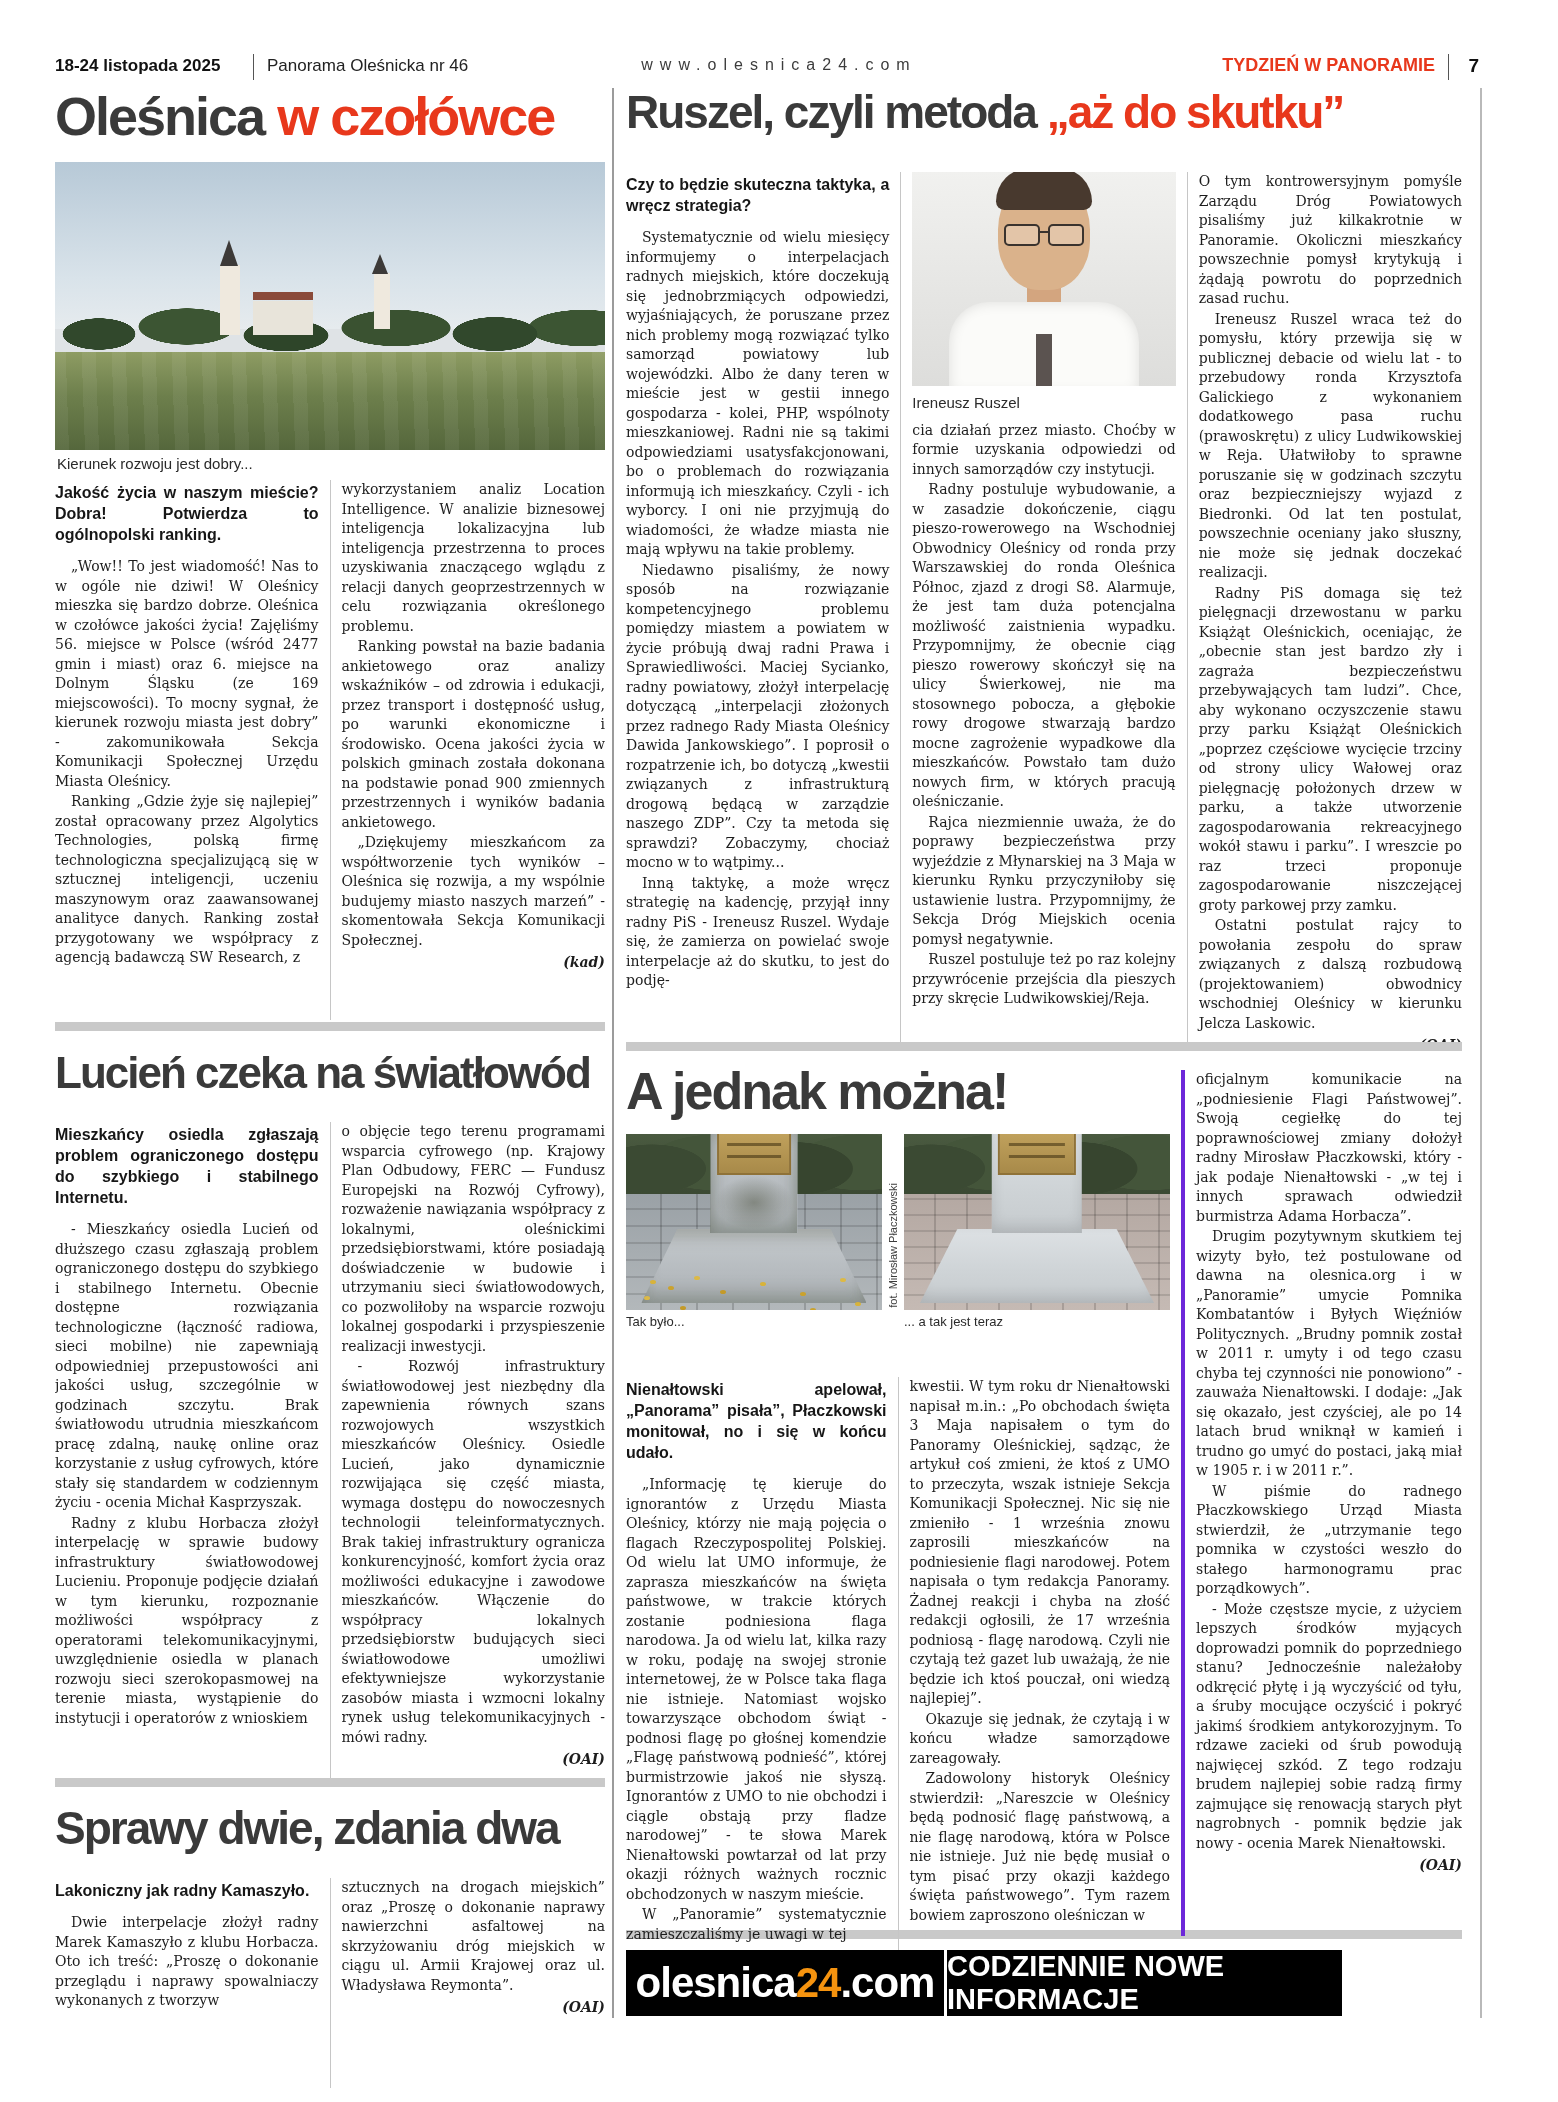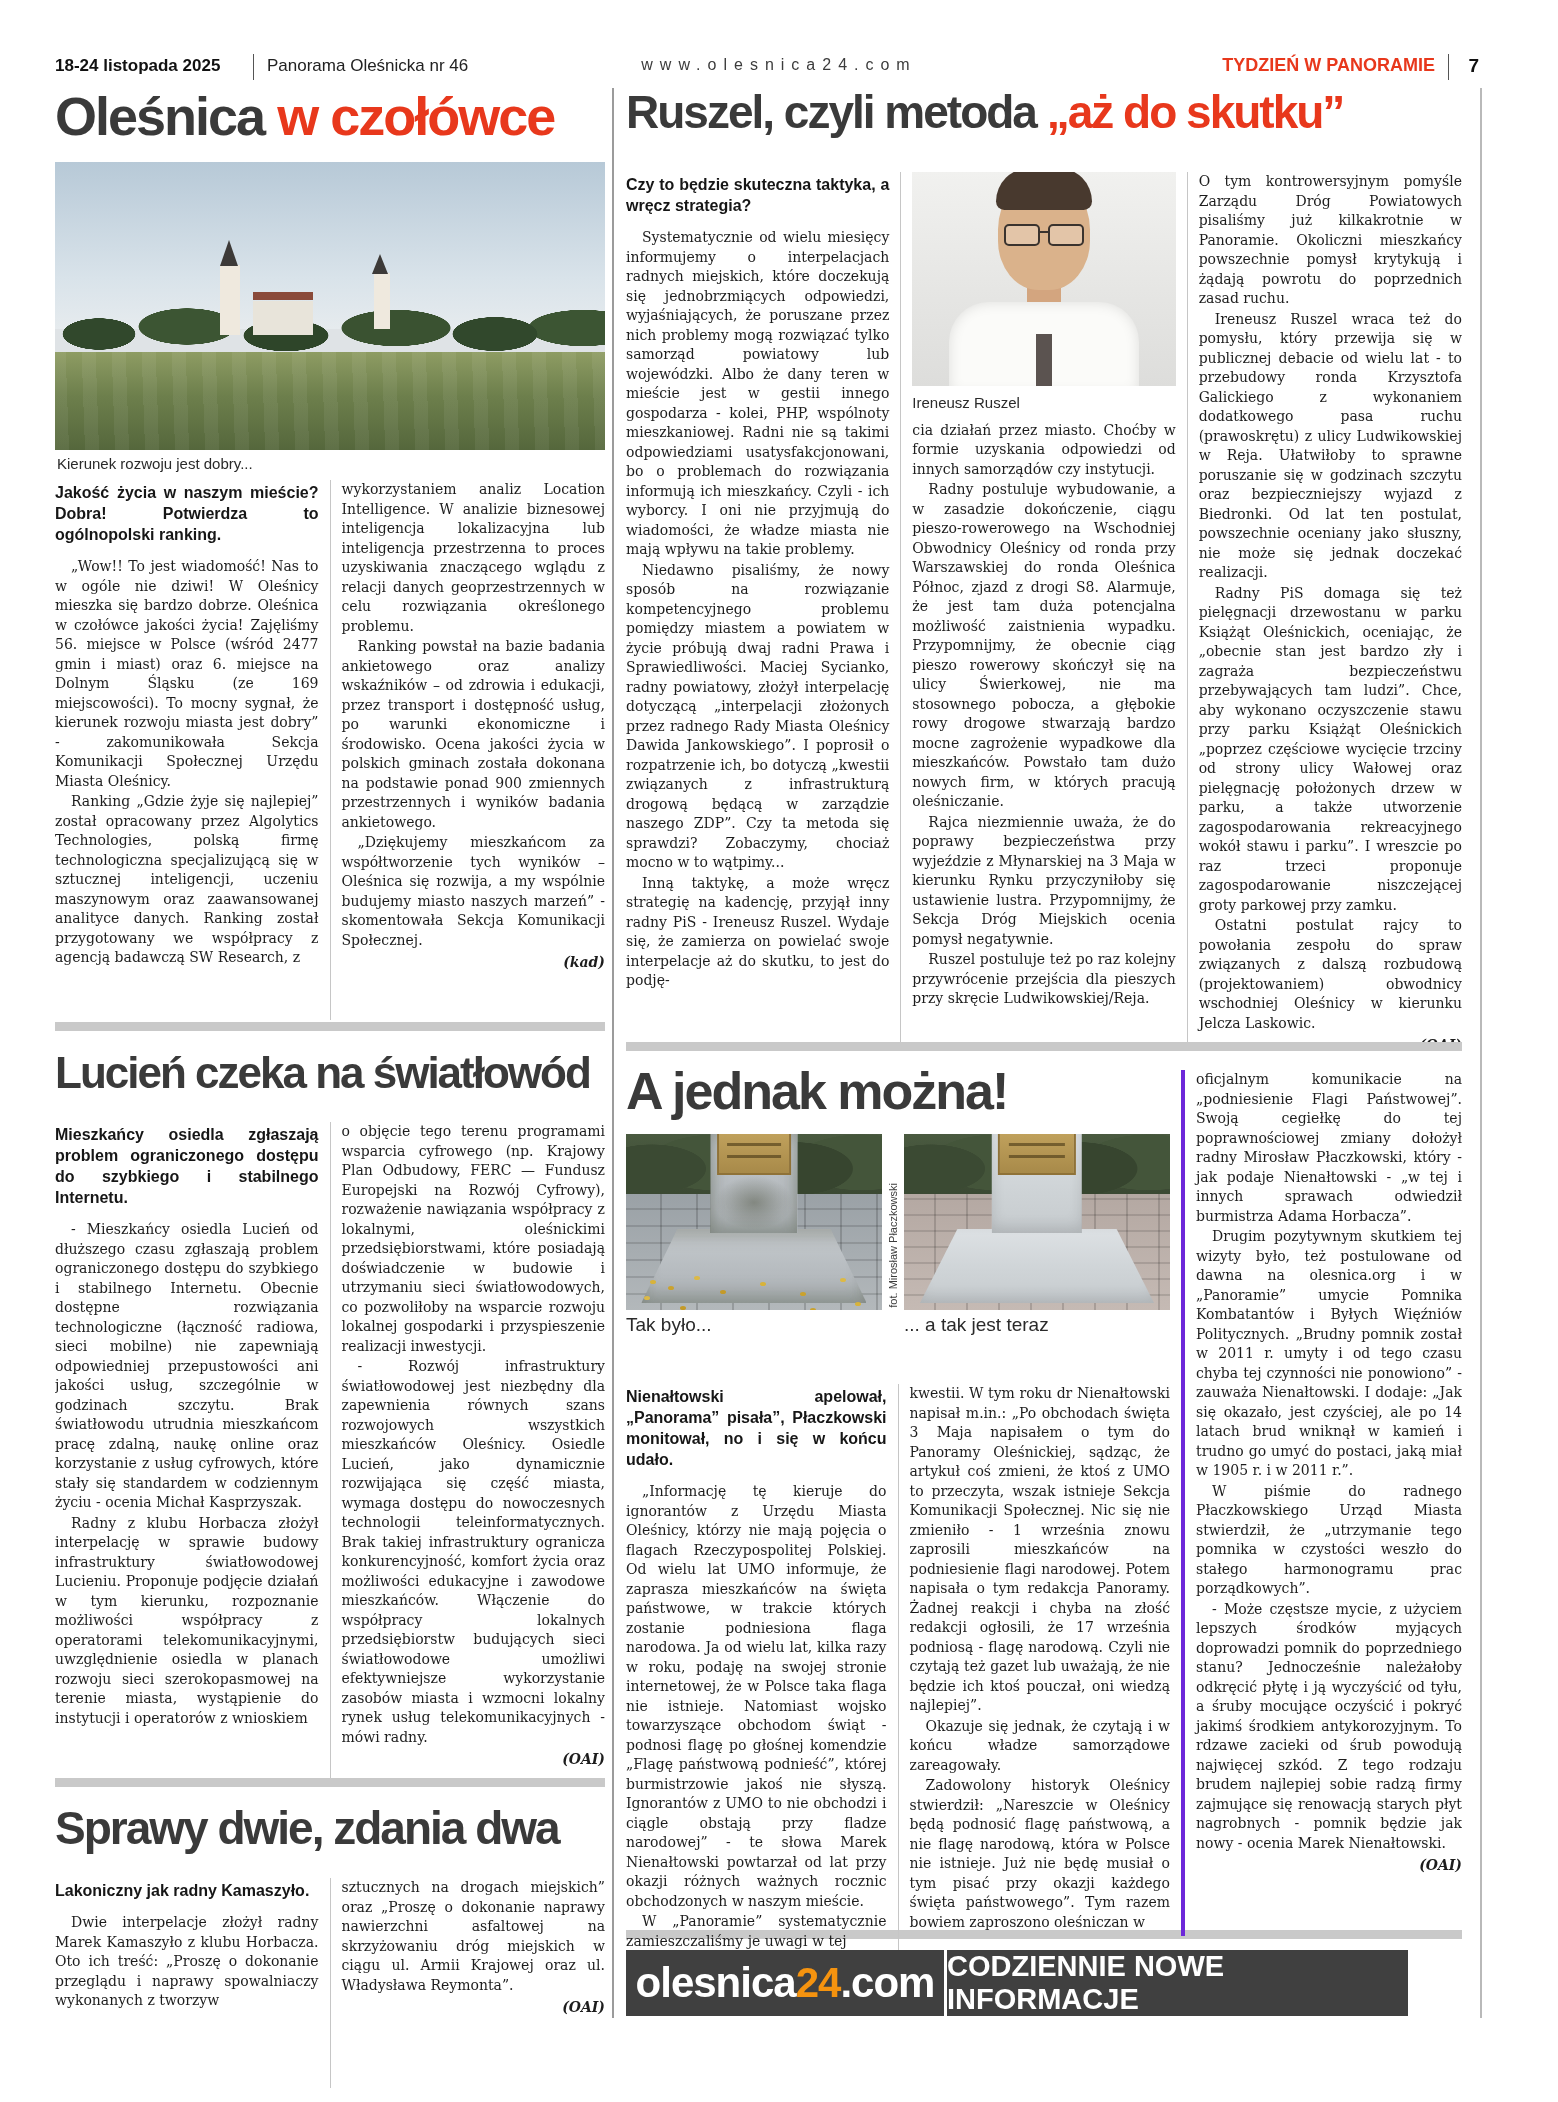--- a/index.html
+++ b/index.html
@@ -149,37 +149,37 @@
   #art-lucien .cols{margin-top:14px;height:656px;}
 
   #art-ajednak{left:626px;top:1060px;width:836px;height:880px;}
   .aj-left{position:absolute;left:0;top:0;width:544px;}
   .aj-left .headline{font-size:52px;height:70px;padding-top:4px;}
   .aj-photos{display:flex;height:176px;}
   .aj-photos .photo{height:176px;}
   .aj-photos .ph-l{width:256px;}
   .aj-photos .mid{width:22px;display:flex;align-items:flex-end;justify-content:center;}
   .aj-photos .ph-r{width:266px;}
-  .aj-captions{display:flex;font-family:"Liberation Sans",sans-serif;font-size:19px;
+  .aj-captions{display:flex;font-family:"Liberation Sans",sans-serif;font-size:13px;
                color:#2a2a2a;padding:4px 0 6px 0;}
   .aj-captions .c-l{width:278px;}
   .aj-captions .c-r{flex:1;}
   .aj-left .cols{height:584px;margin-top:42px;}
   .aj-col3{position:absolute;right:0;top:10px;width:281px;height:866px;box-sizing:border-box;
            border-left:4px solid #6d28d9;padding-left:11px;overflow:hidden;
            font-family:"DejaVu Serif",serif;font-size:14px;line-height:19.5px;
            text-align:justify;color:#1d1d1d;}
 
   #art-sprawy{left:55px;top:1804px;width:550px;}
   #art-sprawy .headline{font-size:46px;height:60px;}
   #art-sprawy .cols{margin-top:14px;height:210px;}
 
   
-  #banner{position:absolute;left:626px;top:1950px;width:782px;height:66px;
-          background:#404040;display:flex;align-items:stretch;}
+  #banner{position:absolute;left:626px;top:1950px;width:716px;height:66px;
+          background:#000000;display:flex;align-items:stretch;}
   #banner .logo{width:318px;display:flex;align-items:center;justify-content:center;
                 font-weight:bold;font-size:42px;letter-spacing:-1px;color:#ffffff;
                 border-right:3px solid #ffffff;}
   #banner .logo .l24{color:#f5930f;}
   #banner .slogan{flex:1;display:flex;align-items:center;justify-content:center;
                   color:#ffffff;font-weight:bold;font-size:29px;letter-spacing:0;}
 </style>
 </head>
 <body>
 

